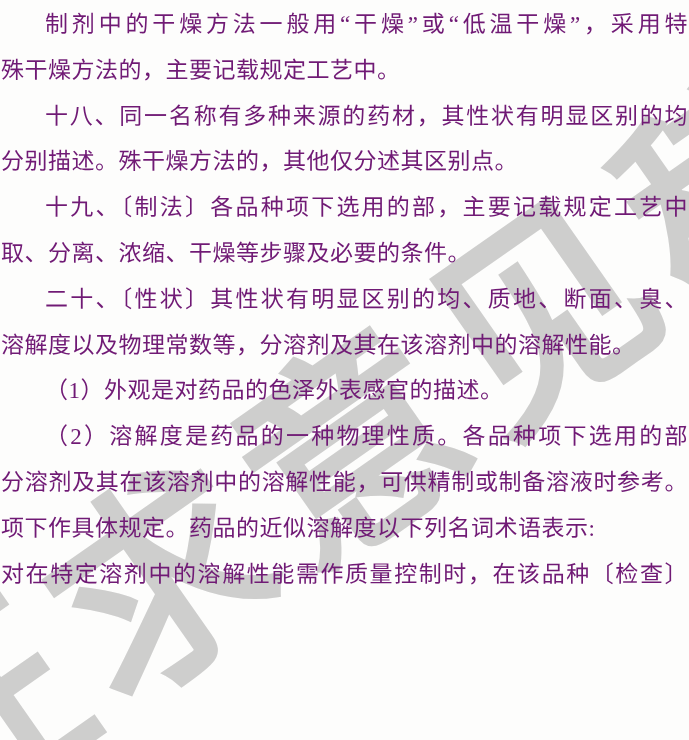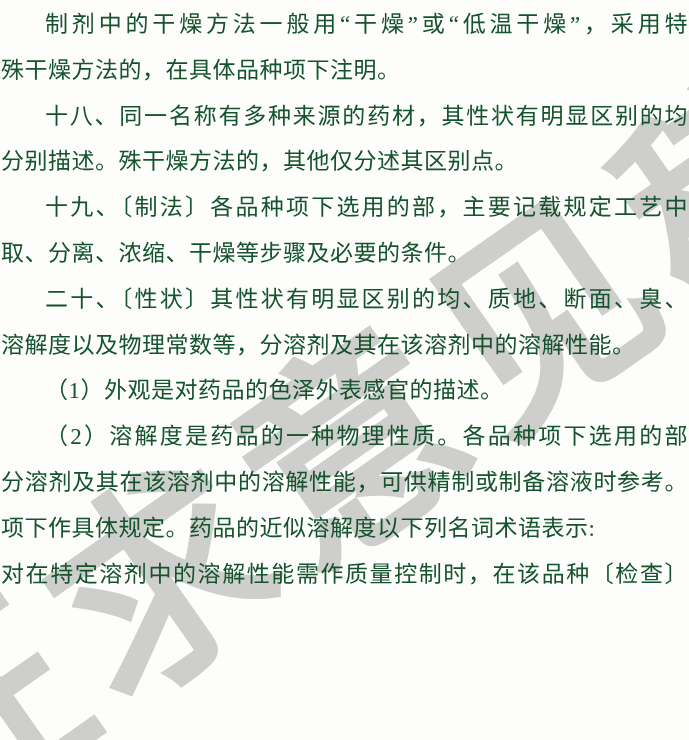--- a/index.html
+++ b/index.html
@@ -28,21 +28,21 @@
     white-space: nowrap;
     color: rgba(140, 140, 140, 0.42);
     z-index: 0;
     pointer-events: none;
     user-select: none;
   }
   .text-layer {
     position: relative;
     z-index: 1;
     padding: 2px 1px 0 1px;
-    color: #14532d;
+    color: #701a75;
   }
   .line {
     font-size: 23px;
     line-height: 45.8px;
     height: 45.8px;
     letter-spacing: 0.5px;
     word-break: break-all;
     overflow: hidden;
   }
   
@@ -57,21 +57,21 @@
 </style>
 </head>
 <body>
 
 <div class="page">
 
   <div class="watermark">征求意见稿</div>
 
   <div class="text-layer">
     <div class="line indent full">制剂中的干燥方法一般用“干燥”或“低温干燥”，采用特</div>
-    <div class="line">殊干燥方法的，在具体品种项下注明。</div>
+    <div class="line">殊干燥方法的，主要记载规定工艺中。</div>
     <div class="line indent full">十八、同一名称有多种来源的药材，其性状有明显区别的均</div>
     <div class="line">分别描述。殊干燥方法的，其他仅分述其区别点。</div>
     <div class="line indent full">十九、〔制法〕各品种项下选用的部，主要记载规定工艺中</div>
     <div class="line">取、分离、浓缩、干燥等步骤及必要的条件。</div>
     <div class="line indent full">二十、〔性状〕其性状有明显区别的均、质地、断面、臭、味、</div>
     <div class="line">溶解度以及物理常数等，分溶剂及其在该溶剂中的溶解性能。</div>
     <div class="line indent">（1）外观是对药品的色泽外表感官的描述。</div>
     <div class="line indent full">（2）溶解度是药品的一种物理性质。各品种项下选用的部</div>
     <div class="line full">分溶剂及其在该溶剂中的溶解性能，可供精制或制备溶液时参考。</div>
     <div class="line">项下作具体规定。药品的近似溶解度以下列名词术语表示:</div>

